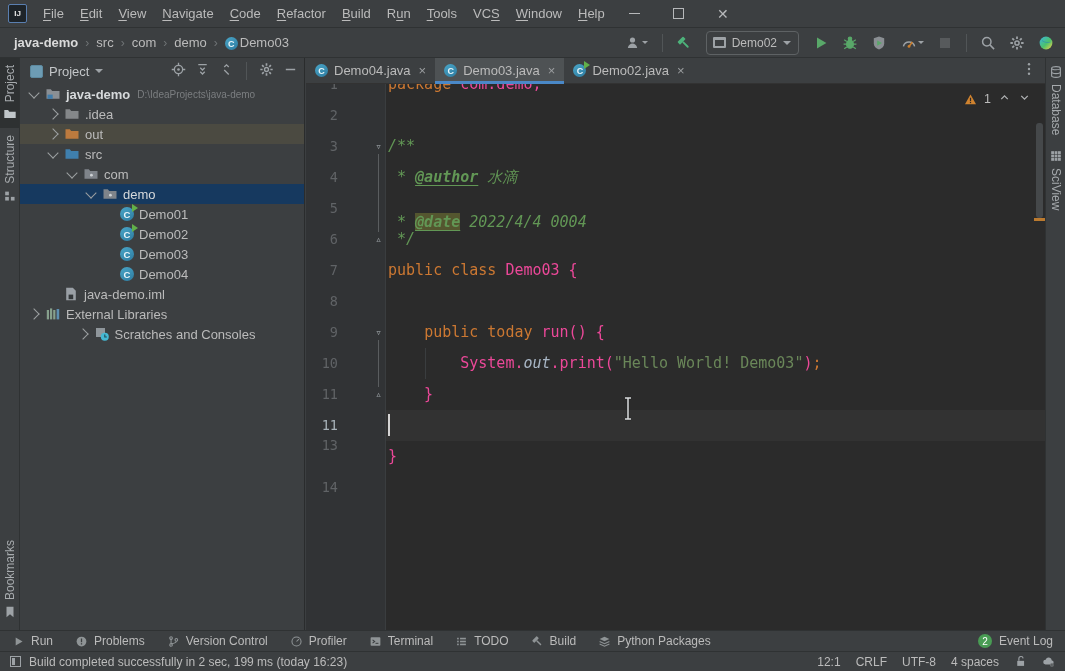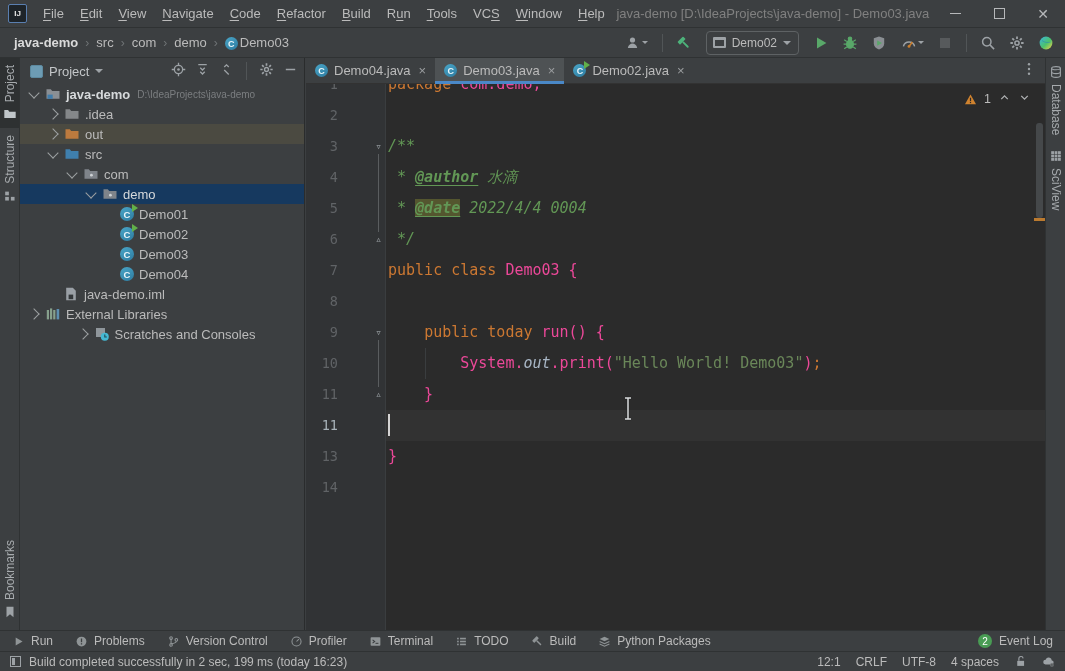--- a/index.html
+++ b/index.html
@@ -158,21 +158,20 @@
         <span class="menu-item"><u>N</u>avigate</span>
         <span class="menu-item"><u>C</u>ode</span>
         <span class="menu-item"><u>R</u>efactor</span>
         <span class="menu-item"><u>B</u>uild</span>
         <span class="menu-item">R<u>u</u>n</span>
         <span class="menu-item"><u>T</u>ools</span>
         <span class="menu-item">VC<u>S</u></span>
         <span class="menu-item"><u>W</u>indow</span>
         <span class="menu-item"><u>H</u>elp</span>
       </nav>
-    <div class="win-title">java-demo [D:\IdeaProjects\java-demo] - Demo03.java</div>
     <div class="win-controls">
       <div class="win-btn">
           <div class="glyph-min"></div>
         </div>
       <div class="win-btn">
           <div class="glyph-max"></div>
         </div>
       <div class="win-btn">
           <div class="glyph-close">✕</div>
         </div>
@@ -535,34 +534,34 @@
           <div class="lnum" style="top: 47px;">3</div>
           <div class="lnum" style="top: 78px;">4</div>
           <div class="lnum" style="top: 109px;">5</div>
           <div class="lnum" style="top: 140px;">6</div>
           <div class="lnum" style="top: 171px;">7</div>
           <div class="lnum" style="top: 202px;">8</div>
           <div class="lnum" style="top: 233px;">9</div>
           <div class="lnum" style="top: 264px;">10</div>
           <div class="lnum" style="top: 295px;">11</div>
           <div class="lnum cur" style="top: 326px;">11</div>
-          <div class="lnum" style="top: 357px;">13</div>
+          <div class="lnum" style="top: 346px;">13</div>
           <div class="lnum" style="top: 388px;">14</div>
           <div class="fold" style="top: 47px;">▿</div>
           <div class="fold" style="top: 140px;">▵</div>
           <div class="fold" style="top: 233px;">▿</div>
           <div class="fold" style="top: 295px;">▵</div>
           <div class="fold-link" style="top: 70px; height: 78px;"></div>
           <div class="fold-link" style="top: 256px; height: 47px;"></div>
         </div>
         <div class="code">
           <pre class="cl" style="top: -15px;"><span class="kw">package </span><span class="pl">com.demo;</span></pre>
           <pre class="cl" style="top: 47px;"><span class="doc">/**</span></pre>
           <pre class="cl" style="top: 78px;"><span class="doc"> * </span><span class="doctag">@author</span><span class="doc"> 水滴</span></pre>
-          <pre class="cl" style="top: 109px;"><span class="doc"> * </span><span class="doctag doctag-hl">@date</span><span class="doc"> 2022/4/4 0004</span></pre>
+          <pre class="cl" style="top: 123px;"><span class="doc"> * </span><span class="doctag doctag-hl">@date</span><span class="doc"> 2022/4/4 0004</span></pre>
           <pre class="cl" style="top: 140px;"><span class="doc"> */</span></pre>
           <pre class="cl" style="top: 171px;"><span class="kw">public class </span><span class="pl">Demo03 {</span></pre>
           <pre class="cl" style="top: 233px;"><span class="pl">    </span><span class="kw">public today </span><span class="pl">run() {</span></pre>
           <pre class="cl" style="top: 264px;"><span class="pl">        System.</span><span class="field">out</span><span class="pl">.print(</span><span class="str">"Hello World! Demo03"</span><span class="pl">)</span><span class="kw">;</span></pre>
           <pre class="cl" style="top: 295px;"><span class="pl">    }</span></pre>
           <pre class="cl" style="top: 357px;"><span class="pl">}</span></pre>
         </div>
         <div class="indent-guide" style="left: 119px; top: 264px; height: 31px;"></div>
         <div class="caret" style="left: 82px; top: 330px;"></div>
         <div class="insp">

